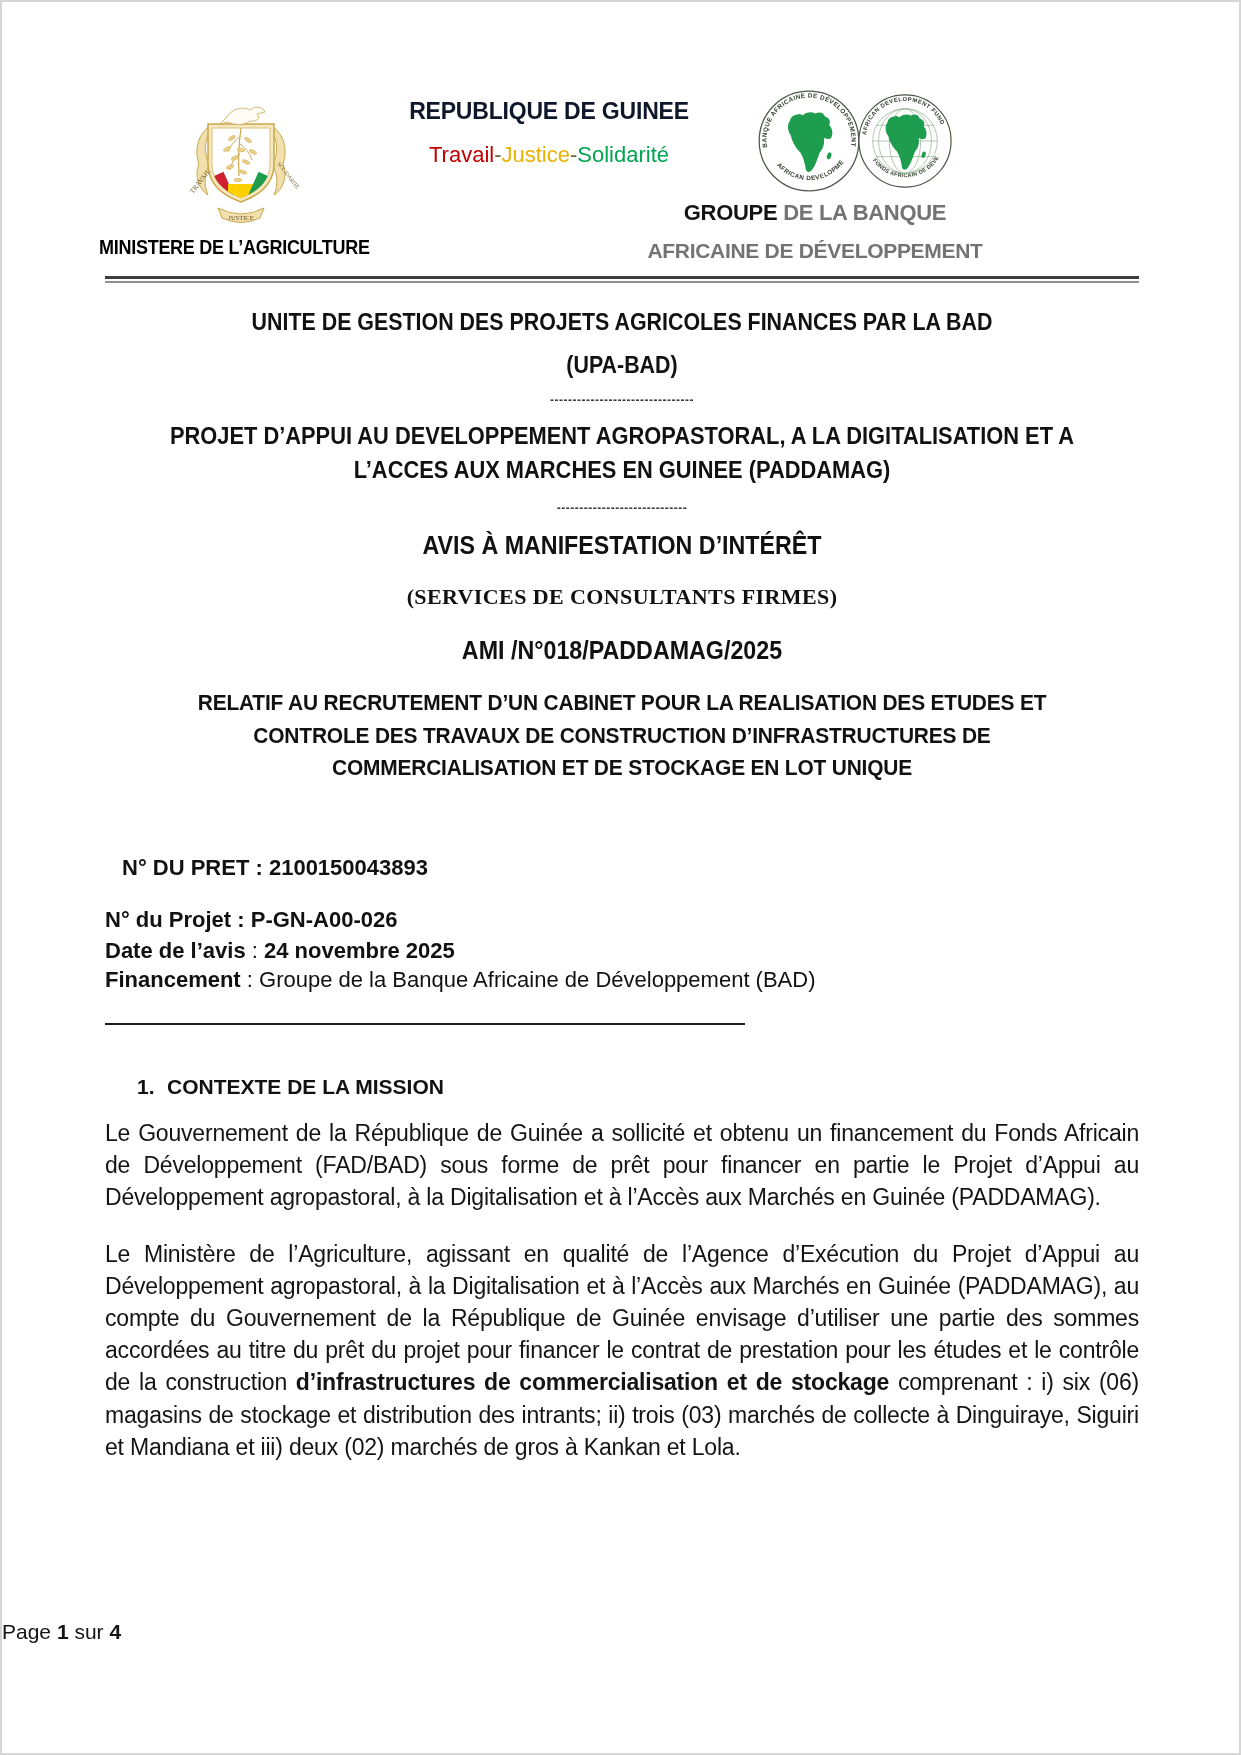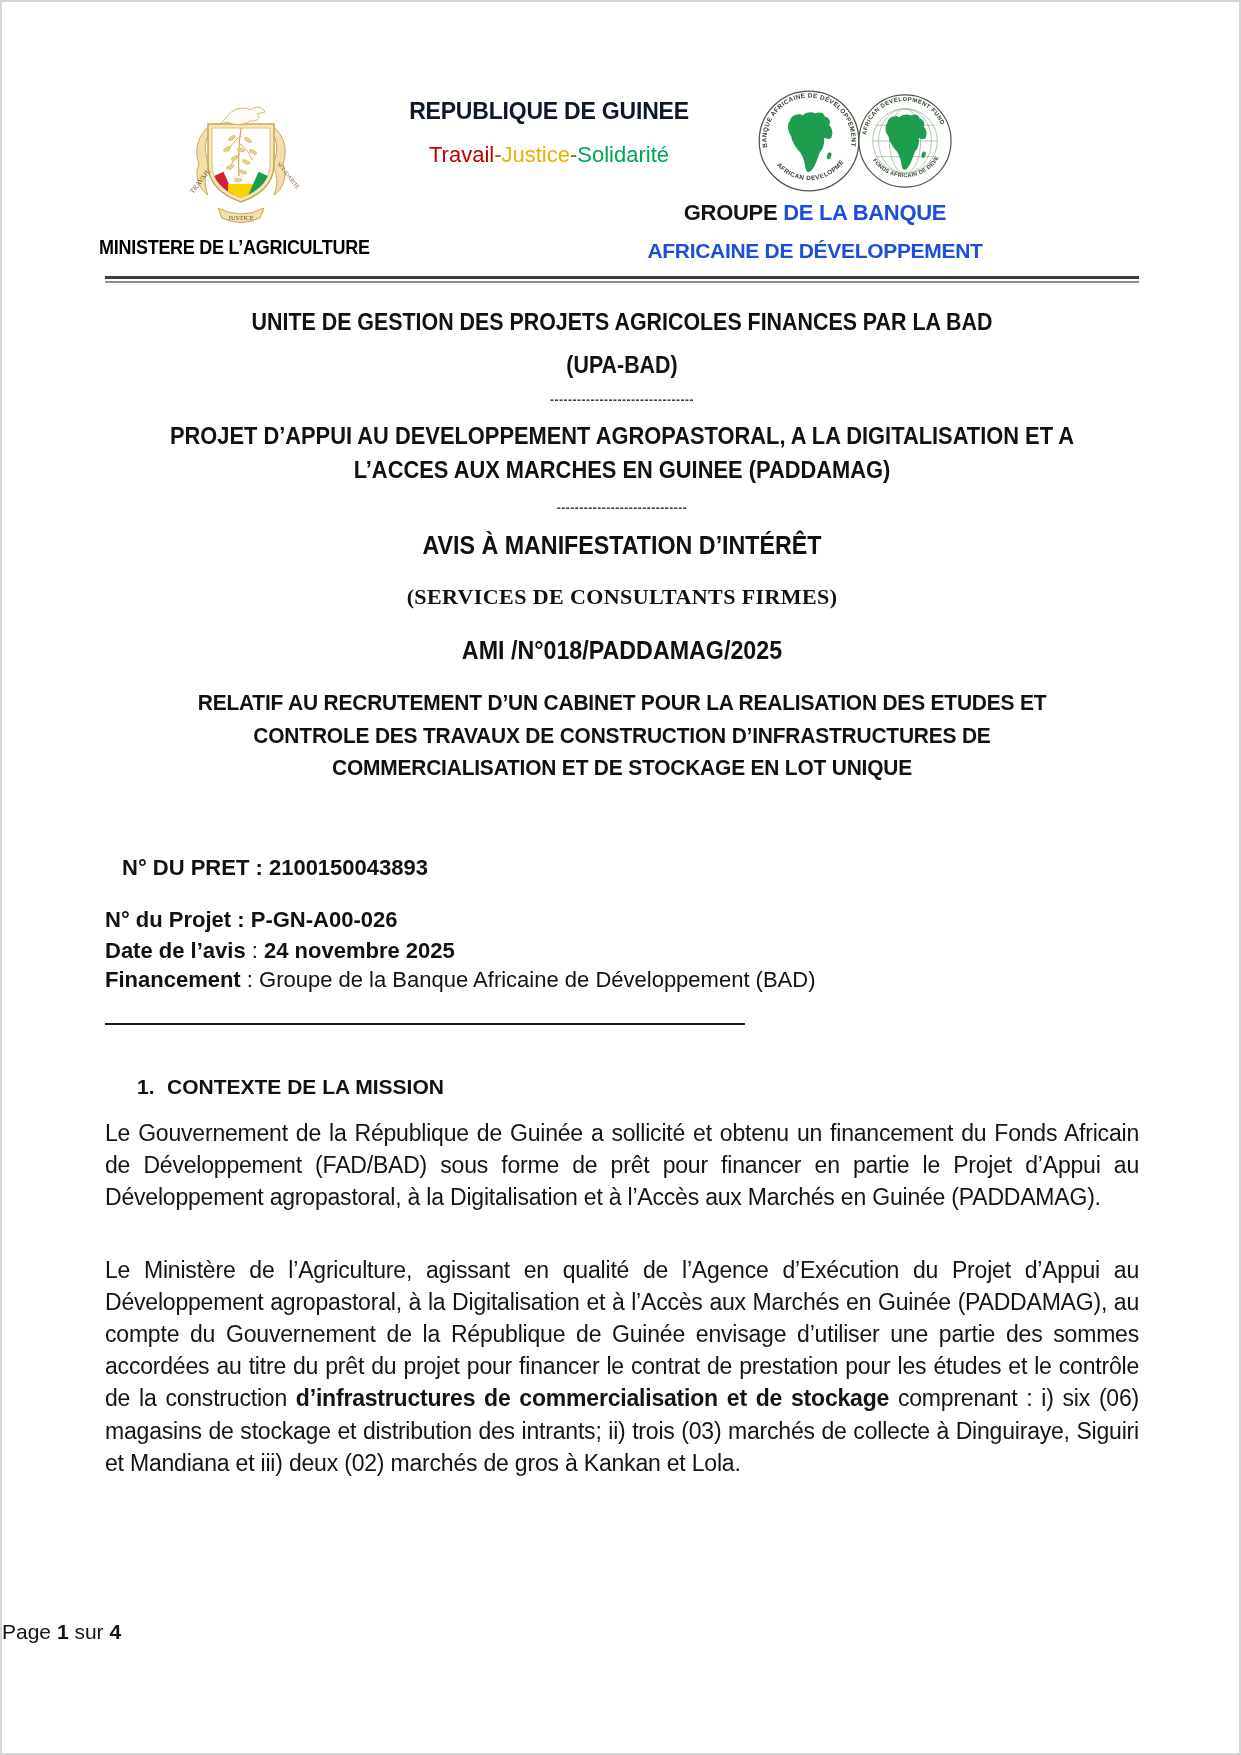--- a/index.html
+++ b/index.html
@@ -32,21 +32,21 @@
   .m-gold  { color:#e9b200; }
   .m-green { color:#00a550; }
   .m-sep   { color:#6b6b3a; }
   .logos { position:absolute; left:585px; top:0; width:330px; display:flex; justify-content:center; align-items:center; }
   .logo-bank { width:106px; height:106px; }
   .logo-fund { width:98px; height:98px; margin-left:-6px; }
   .group { position:absolute; left:490px; top:112px; width:440px; text-align:center; line-height:26px; }
   .group-l1 { font-size:22px; font-weight:700; letter-spacing:-0.3px; }
   .group-l2 { font-size:21px; font-weight:700; letter-spacing:-0.3px;margin-top:12px; }
   .g-black { color:#131313; }
-  .g-olive { color:#1d4ed8; }
+  .g-olive { color:#737373; }
   
   .double-rule { margin-top:6px; height:7px; border-top:3px solid #3d3d3d; border-bottom:2px solid #8f8f8f; }
   .thin-rule { margin-top:30px; width:640px; border-top:2px solid #1c1c1c; }
   
   .center { text-align:center; }
   .squeeze { transform:scaleX(0.93); transform-origin:center; }
   .unit-line { margin-top:26px; font-size:23px; font-weight:700; }
   .unit-acr { margin-top:16px; font-size:23px; font-weight:700; }
   .dashes { margin-top:14px; font-size:12px; letter-spacing:0.5px; color:#3a3a3a; font-weight:700; }
   .project-line { margin-top:12px; font-size:23.5px; font-weight:700; line-height:1.45; }
@@ -61,21 +61,21 @@
   .info-date { margin-top:5px; }
   .info-fin { margin-top:3px; }
   .lbl { font-weight:700; }
   .sep { font-weight:400; }
   .val-b { font-weight:700; }
   .val-r { font-weight:400; }
   
   .sec-heading { margin-top:50px; padding-left:32px; font-size:21px; font-weight:700; }
   .sec-num { display:inline-block; width:30px; }
   .para { margin-top:18px; font-size:23px; line-height:1.4; text-align:justify; color:#141414; letter-spacing:-0.2px; }
-  .para + .para { margin-top:40px; }
+  .para + .para { margin-top:24px; }
   .b { font-weight:700; }
   
   .footer { position:absolute; left:0; right:0; top:1618px; text-align:left; font-size:21px; color:#141414; }
 </style>
 </head>
 <body>
 
 <div class="page">
 
   <header class="header">

